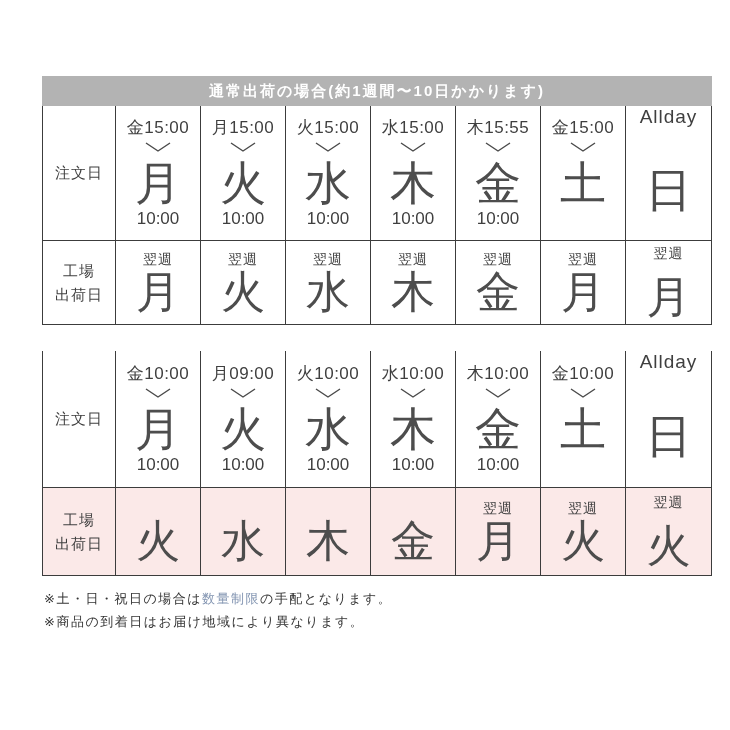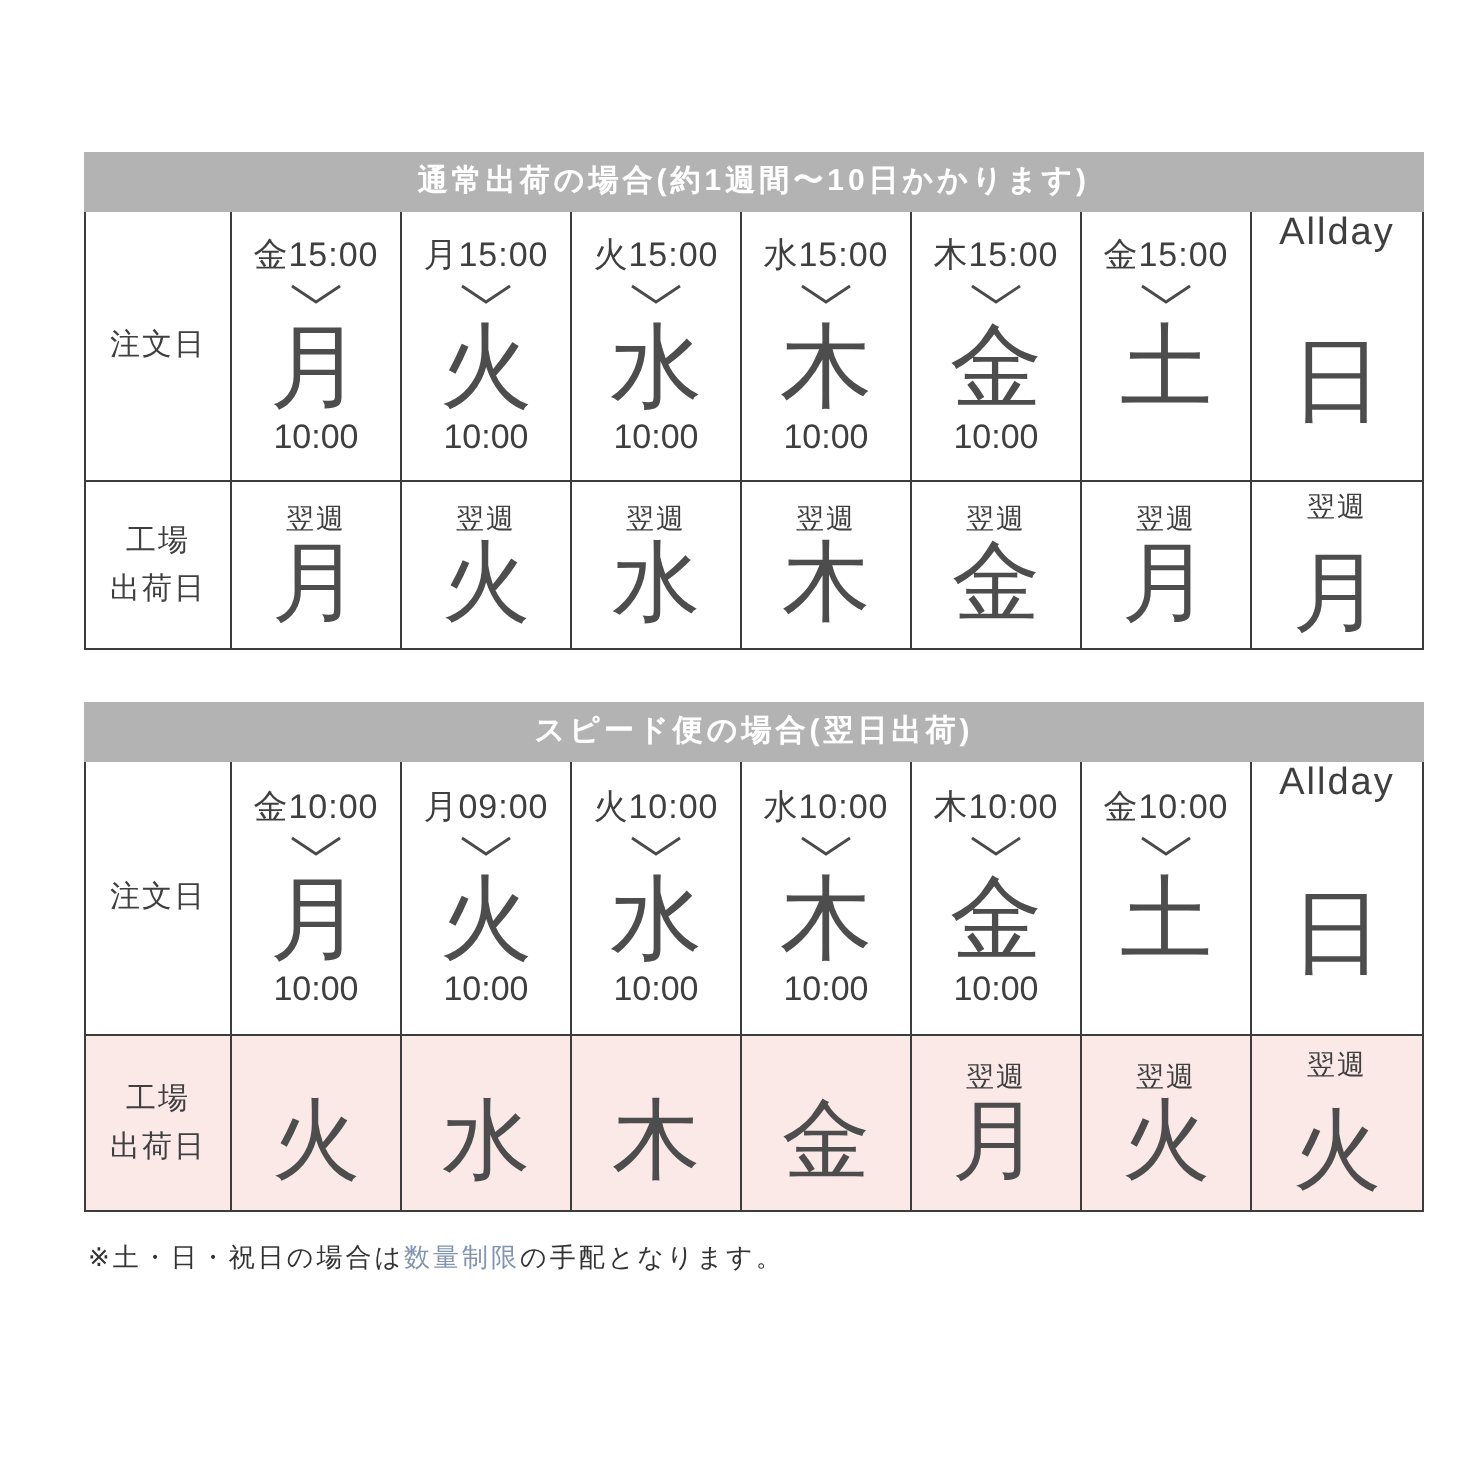--- a/index.html
+++ b/index.html
@@ -75,21 +75,21 @@
       </div>
       <div class="cell order">
         <span class="from">水15:00</span>
         <svg class="chev" width="26" height="10" viewBox="0 0 26 10">
             <polyline points="1,1 13,9 25,1" fill="none" stroke="#4a4a4a" stroke-width="1.4"></polyline>
           </svg>
         <span class="day">木</span>
         <span class="until">10:00</span>
       </div>
       <div class="cell order">
-        <span class="from">木15:00</span>
+        <span class="from">木15:55</span>
         <svg class="chev" width="26" height="10" viewBox="0 0 26 10">
             <polyline points="1,1 13,9 25,1" fill="none" stroke="#4a4a4a" stroke-width="1.4"></polyline>
           </svg>
         <span class="day">金</span>
         <span class="until">10:00</span>
       </div>
       <div class="cell order">
         <span class="from">金15:00</span>
         <svg class="chev" width="26" height="10" viewBox="0 0 26 10">
             <polyline points="1,1 13,9 25,1" fill="none" stroke="#4a4a4a" stroke-width="1.4"></polyline>
@@ -134,21 +134,20 @@
         <span class="shipday">月</span>
       </div>
       <div class="cell ship">
         <span class="next">翌週</span>
         <span class="shipday">月</span>
       </div>
     </div>
   </section>
 
   <section class="tbl tbl2">
-    <div class="band">スピード便の場合(翌日出荷)</div>
     <div class="grid g2">
 
       <div class="cell label">
         <span>注文日</span>
       </div>
 
       <div class="cell order">
         <span class="from">金10:00</span>
         <svg class="chev" width="26" height="10" viewBox="0 0 26 10">
             <polyline points="1,1 13,9 25,1" fill="none" stroke="#4a4a4a" stroke-width="1.4"></polyline>
@@ -234,15 +233,16 @@
       </div>
       <div class="cell ship">
         <span class="next">翌週</span>
         <span class="shipday">火</span>
       </div>
     </div>
   </section>
 
   <div class="notes">
     <p class="note"><span>※土・日・祝日の場合は</span><span class="em">数量制限</span><span>の手配となります。</span></p>
+    <p class="note"><span>※商品の到着日はお届け地域により異なります。</span><span class="em"></span><span></span></p>
   </div>
 
 </div>
 
 </body></html>

